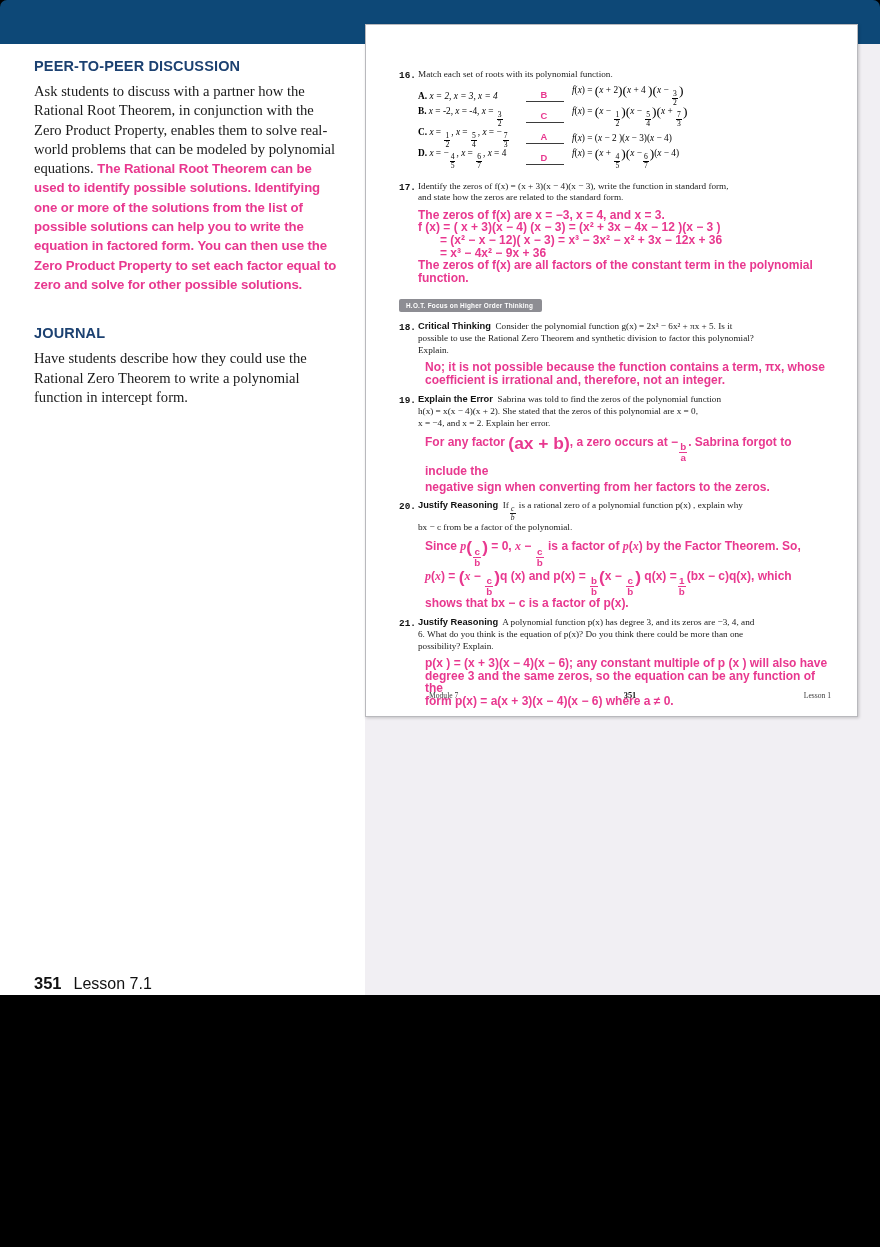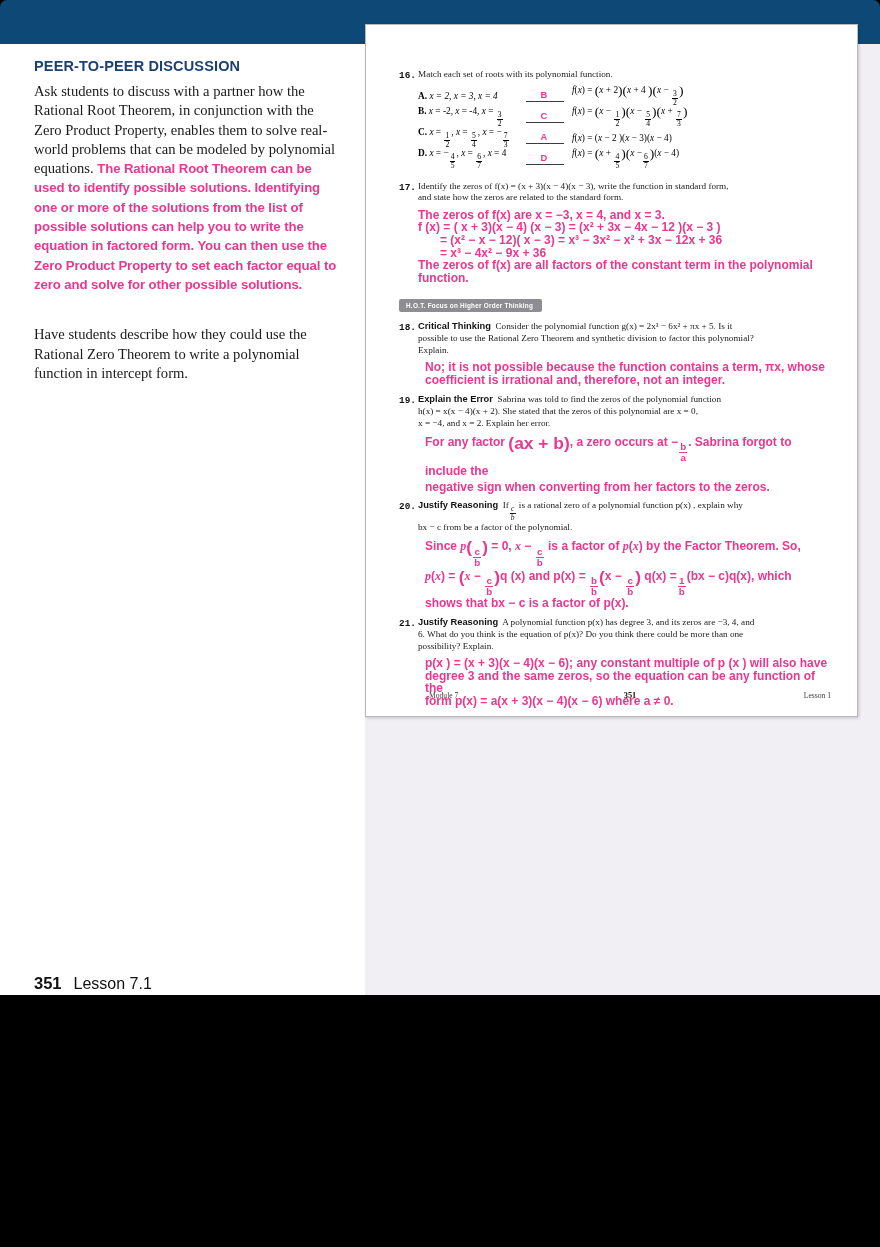--- a/index.html
+++ b/index.html
@@ -153,20 +153,21 @@
 
 <div id="canvas">
 
   <div id="teacher-notes">
 
     <h2 class="tn-heading">PEER-TO-PEER DISCUSSION</h2>
 
     <p class="tn-body"><span>Ask students to discuss with a partner how the Rational Root Theorem, in conjunction with the Zero Product Property, enables them to solve real-world problems that can be modeled by polynomial equations. </span><span class="ans">The Rational Root Theorem can be used to identify possible solutions. Identifying one or more of the solutions from the list of possible solutions can help you to write the equation in factored form. You can then use the Zero Product Property to set each factor equal to zero and solve for other possible solutions.</span></p>
 
     <div id="journal-block">
+      <h2 class="tn-heading">JOURNAL</h2>
       <p class="tn-body">Have students describe how they could use the Rational Zero Theorem to write a polynomial function in intercept form.</p>
     </div>
 
     <div id="page-tag">
       <span class="pt-num">351</span><span class="pt-lesson">Lesson 7.1</span>
     </div>
   </div>
 
   <div id="workspace"></div>
 

